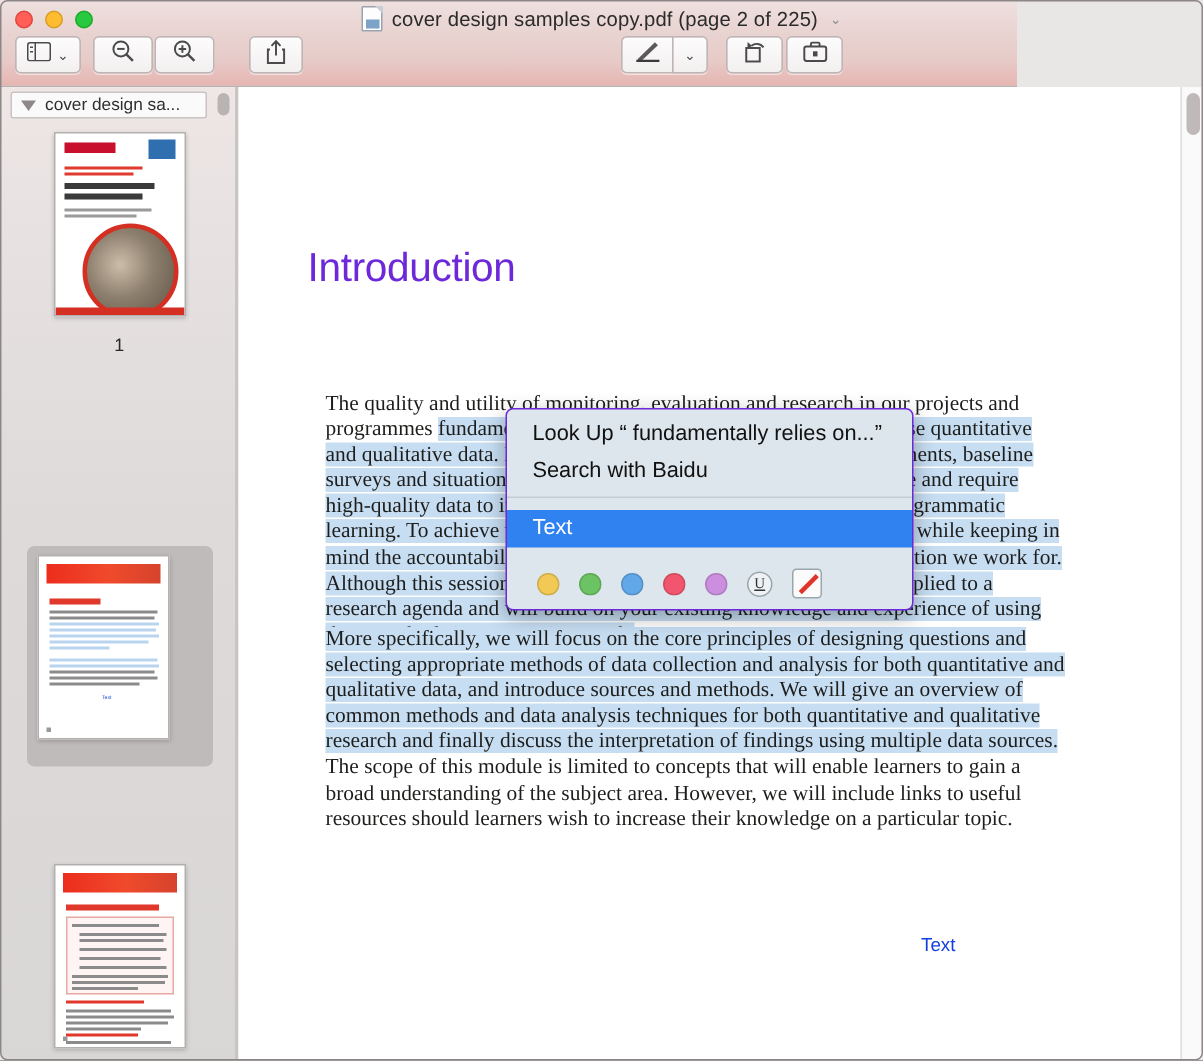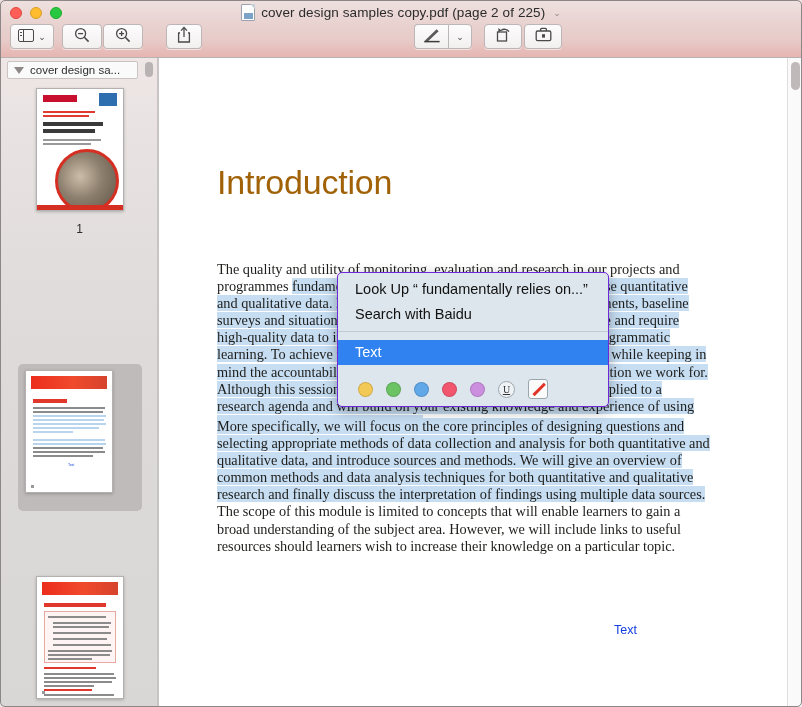--- a/index.html
+++ b/index.html
@@ -16,21 +16,21 @@
   #window {
     position: absolute; left: 0; top: 0;
     width: 802px; height: 707px;
     background: #e9e6e6;
     overflow: hidden;
   }
 
   
   #titlebar {
     position: absolute; left: 0; top: 0;
-    width: 802px; height: 58px;
+    width: 678px; height: 58px;
     background: linear-gradient(180deg,#eeeaea 0%, #e3dede 48%, #ddd7d7 100%);
     border-bottom: 1px solid #b9b2b2;
   }
   
   #titlebar:after {
     content: ""; position: absolute; inset: 0;
     background: linear-gradient(180deg, rgba(240,205,200,0.30) 0%, rgba(236,190,185,0.55) 70%, rgba(233,170,165,0.75) 100%);
     pointer-events: none;
   }
   #traffic {
@@ -191,23 +191,23 @@
       linear-gradient(90deg, rgba(237,46,28,0) 0%, rgba(255,140,110,0.14) 40%, rgba(200,40,25,0.20) 100%);
     mix-blend-mode: screen;
   }
   #banner-title {
     position: relative; z-index: 2;
     color: #ffffff; font-size: 11.5px; font-weight: 700;
     padding: 14px 0 0 16px; letter-spacing: 0.15px;
     font-family: "Liberation Sans", sans-serif;
   }
   #heading {
-    position: absolute; left: 58px; top: 105px;
+    position: absolute; left: 46px; top: 105px;
     font-family: "Liberation Sans", sans-serif;
-    font-size: 34px; color: #a16207; font-weight: 400; letter-spacing: -0.2px;
+    font-size: 27px; color: #6d28d9; font-weight: 400; letter-spacing: -0.2px;
   }
   .body-par {
     position: absolute; left: 58px; width: 494px;
     font-family: "Liberation Serif", serif;
     font-size: 14.3px; line-height: 17.1px; color: #1d1d1b;
     text-align: left;
   }
   #par1 { top: 203px; }
   #par2 { top: 360px; }
   .hl { background: #c6ddf2; }

